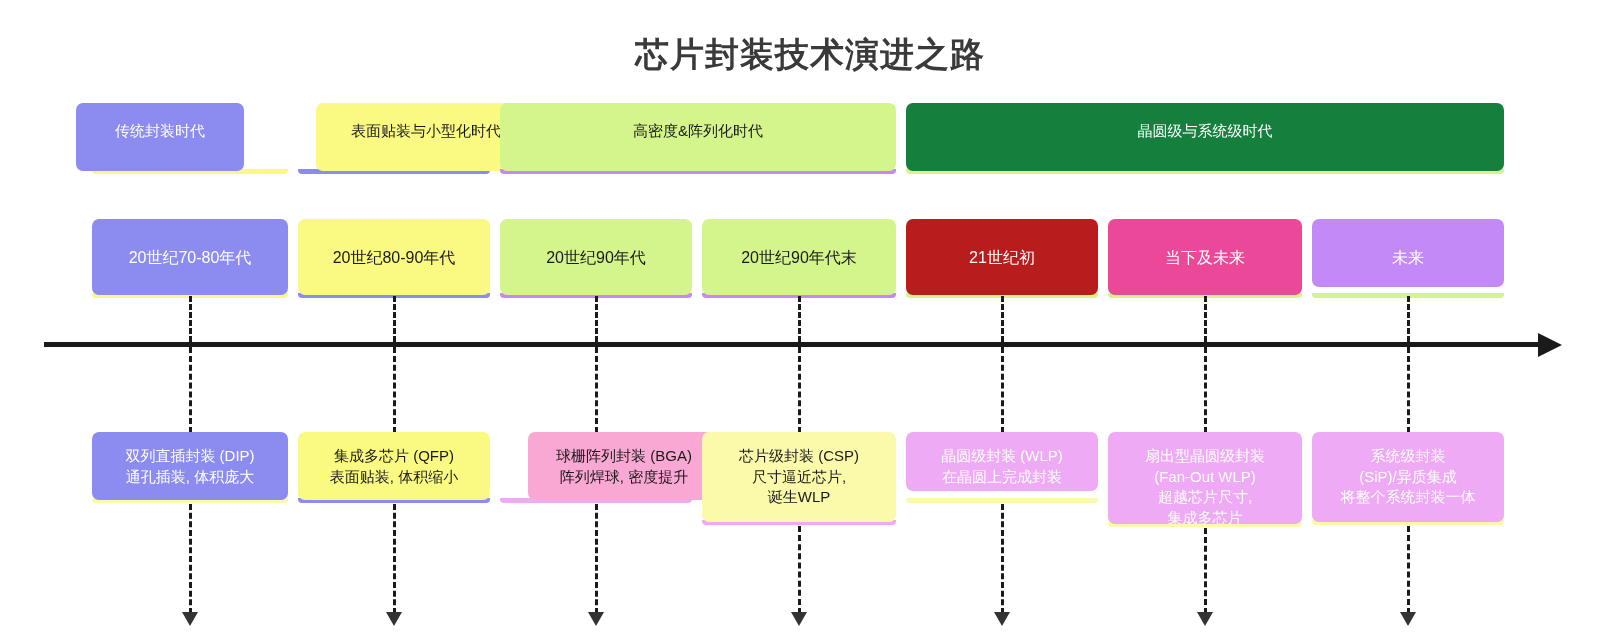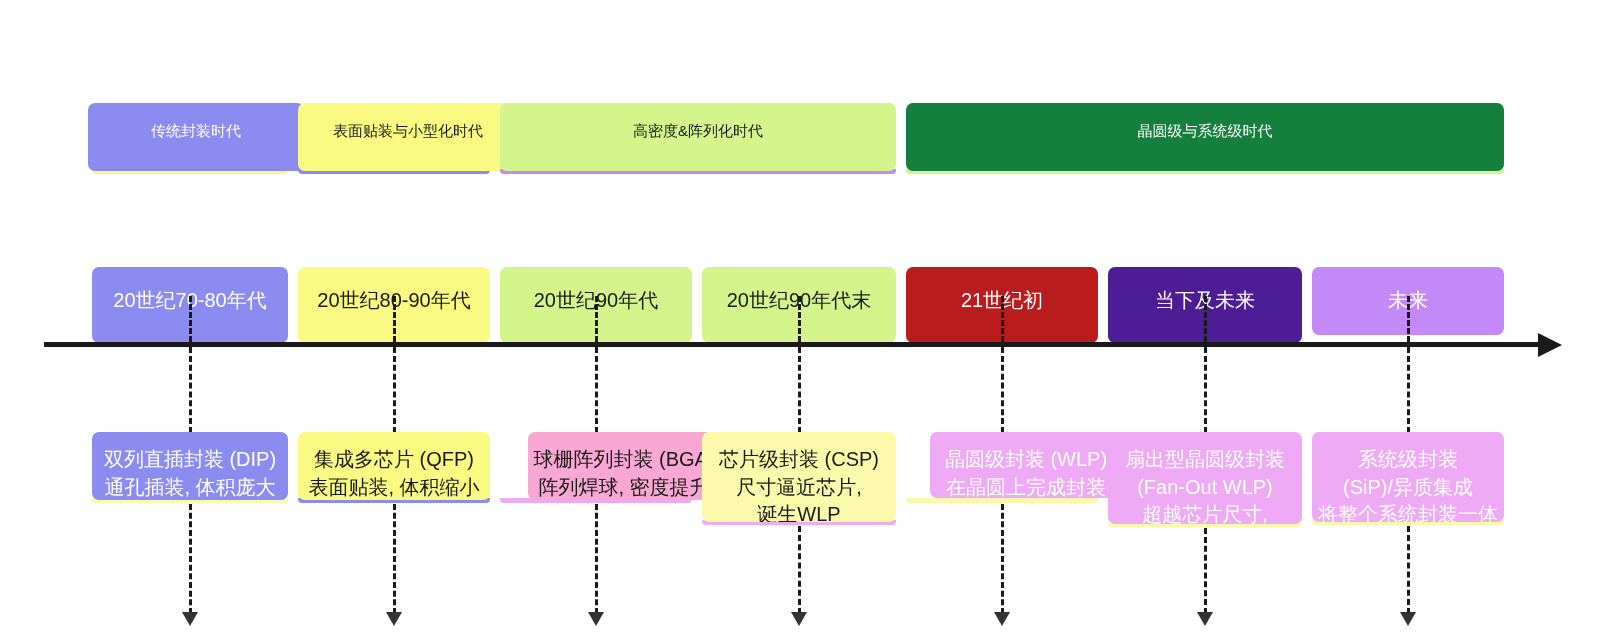--- a/index.html
+++ b/index.html
@@ -56,26 +56,25 @@
     border-radius: 0 0 4px 4px;
   }
 
   .era {
     height: 68px;
     font-size: 15px;
     padding-top: 18px;
   }
   .period {
     height: 76px;
-    font-size: 20px;
-    padding-top: 20px;
-    margin-top: 48px;
+    font-size: 16px;
+    padding-top: 28px;
   }
   .detail {
-    font-size: 20px;
+    font-size: 15px;
     padding-top: 14px;
     padding-left: 4px;
     padding-right: 4px;
   }
 
   
   .axis-line {
     position: absolute;
     left: 44px;
     top: 342px;
@@ -105,45 +104,46 @@
     border-top: 14px solid #333333;
     border-left: 8px solid transparent;
     border-right: 8px solid transparent;
   }
 </style>
 </head>
 <body>
 
 <div id="stage">
 
+  <div class="title">芯片封装技术演进之路</div>
 
   <div id="era-layer">
       <div class="strip" style="left: 92px; width: 196px; top: 169px; background: rgb(250, 250, 130);"></div>
-      <div class="card era" style="left: 88px; top: 103px; width: 216px; height: 68px; background: rgb(140, 140, 240); color: rgb(255, 255, 255);">传统封装时代</div>
+      <div class="card era" style="left: 76px; top: 103px; width: 168px; height: 68px; background: rgb(140, 140, 240); color: rgb(255, 255, 255);">传统封装时代</div>
       <div class="strip" style="left: 298px; width: 192px; top: 169px; background: rgb(140, 140, 240);"></div>
-      <div class="card era" style="left: 298px; top: 103px; width: 220px; height: 68px; background: rgb(250, 250, 130); color: rgb(26, 26, 26);">表面贴装与小型化时代</div>
+      <div class="card era" style="left: 316px; top: 103px; width: 220px; height: 68px; background: rgb(250, 250, 130); color: rgb(26, 26, 26);">表面贴装与小型化时代</div>
       <div class="strip" style="left: 500px; width: 396px; top: 169px; background: rgb(194, 137, 247);"></div>
       <div class="card era" style="left: 500px; top: 103px; width: 396px; height: 68px; background: rgb(212, 245, 140); color: rgb(26, 26, 26);">高密度&amp;阵列化时代</div>
       <div class="strip" style="left: 906px; width: 598px; top: 169px; background: rgb(212, 245, 140);"></div>
       <div class="card era" style="left: 906px; top: 103px; width: 598px; height: 68px; background: #15803d; color: rgb(255, 255, 255);">晶圆级与系统级时代</div>
     </div>
 
   <div id="period-layer">
       <div class="strip" style="left: 92px; width: 196px; top: 293px; background: rgb(250, 250, 130);"></div>
       <div class="card period" style="left: 92px; top: 219px; width: 196px; height: 76px; background: rgb(140, 140, 240); color: rgb(255, 255, 255);">20世纪70-80年代</div>
       <div class="strip" style="left: 298px; width: 192px; top: 293px; background: rgb(140, 140, 240);"></div>
       <div class="card period" style="left: 298px; top: 219px; width: 192px; height: 76px; background: rgb(250, 250, 130); color: rgb(26, 26, 26);">20世纪80-90年代</div>
       <div class="strip" style="left: 500px; width: 192px; top: 293px; background: rgb(194, 137, 247);"></div>
       <div class="card period" style="left: 500px; top: 219px; width: 192px; height: 76px; background: rgb(212, 245, 140); color: rgb(26, 26, 26);">20世纪90年代</div>
       <div class="strip" style="left: 702px; width: 194px; top: 293px; background: rgb(194, 137, 247);"></div>
       <div class="card period" style="left: 702px; top: 219px; width: 194px; height: 76px; background: rgb(212, 245, 140); color: rgb(26, 26, 26);">20世纪90年代末</div>
       <div class="strip" style="left: 906px; width: 192px; top: 293px; background: rgb(212, 245, 140);"></div>
       <div class="card period" style="left: 906px; top: 219px; width: 192px; height: 76px; background: #b91c1c; color: rgb(255, 255, 255); text-align: right;">21世纪初</div>
       <div class="strip" style="left: 1108px; width: 194px; top: 293px; background: rgb(212, 245, 140);"></div>
-      <div class="card period" style="left: 1108px; top: 219px; width: 194px; height: 76px; background: #4c1d95; color: rgb(255, 255, 255);">当下及未来</div>
+      <div class="card period" style="left: 1108px; top: 219px; width: 194px; height: 76px; background: #ec4899; color: rgb(255, 255, 255);">当下及未来</div>
       <div class="strip" style="left: 1312px; width: 192px; top: 293px; background: rgb(212, 245, 140);"></div>
       <div class="card period" style="left: 1312px; top: 219px; width: 192px; height: 68px; background: rgb(194, 137, 247); color: rgb(255, 255, 255);">未来</div>
     </div>
 
   <div id="connector-upper-layer">
       <div class="dash" style="left: 189px; top: 296px; height: 46px;"></div>
       <div class="dash" style="left: 393px; top: 296px; height: 46px;"></div>
       <div class="dash" style="left: 595px; top: 296px; height: 46px;"></div>
       <div class="dash" style="left: 798px; top: 296px; height: 46px;"></div>
       <div class="dash" style="left: 1001px; top: 296px; height: 46px;"></div>
@@ -172,21 +172,21 @@
       <div class="card detail" style="left: 298px; top: 432px; width: 192px; height: 68px; background: rgb(250, 250, 130); color: rgb(26, 26, 26);">集成多芯片 (QFP)
 表面贴装, 体积缩小</div>
       <div class="strip" style="left: 500px; width: 192px; top: 498px; background: rgb(238, 170, 245);"></div>
       <div class="card detail" style="left: 500px; top: 432px; width: 192px; height: 68px; background: #f9a8d4; color: rgb(26, 26, 26); margin-left: 28px;">球栅阵列封装 (BGA)
 阵列焊球, 密度提升</div>
       <div class="strip" style="left: 702px; width: 194px; top: 520px; background: rgb(238, 170, 245);"></div>
       <div class="card detail" style="left: 702px; top: 432px; width: 194px; height: 90px; background: rgb(250, 250, 170); color: rgb(26, 26, 26);">芯片级封装 (CSP)
 尺寸逼近芯片,
 诞生WLP</div>
       <div class="strip" style="left: 906px; width: 192px; top: 498px; background: rgb(250, 250, 170);"></div>
-      <div class="card detail" style="left: 906px; top: 432px; width: 192px; height: 66px; background: rgb(238, 170, 245); color: rgb(255, 255, 255); margin-left: 24px;">晶圆级封装 (WLP)
+      <div class="card detail" style="left: 906px; top: 432px; width: 192px; height: 59px; background: rgb(238, 170, 245); color: rgb(255, 255, 255);">晶圆级封装 (WLP)
 在晶圆上完成封装</div>
       <div class="strip" style="left: 1108px; width: 194px; top: 522px; background: rgb(250, 250, 170);"></div>
       <div class="card detail" style="left: 1108px; top: 432px; width: 194px; height: 92px; background: rgb(238, 170, 245); color: rgb(255, 255, 255);">扇出型晶圆级封装
 (Fan-Out WLP)
 超越芯片尺寸,
 集成多芯片</div>
       <div class="strip" style="left: 1312px; width: 192px; top: 520px; background: rgb(250, 250, 170);"></div>
       <div class="card detail" style="left: 1312px; top: 432px; width: 192px; height: 90px; background: rgb(238, 170, 245); color: rgb(255, 255, 255);">系统级封装
 (SiP)/异质集成
 将整个系统封装一体</div>

